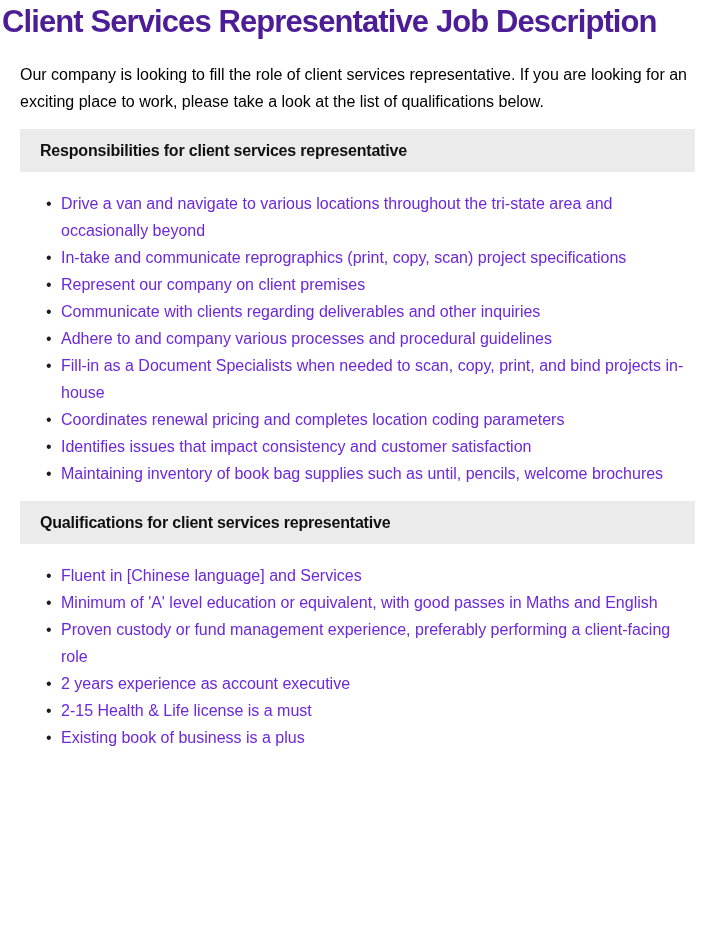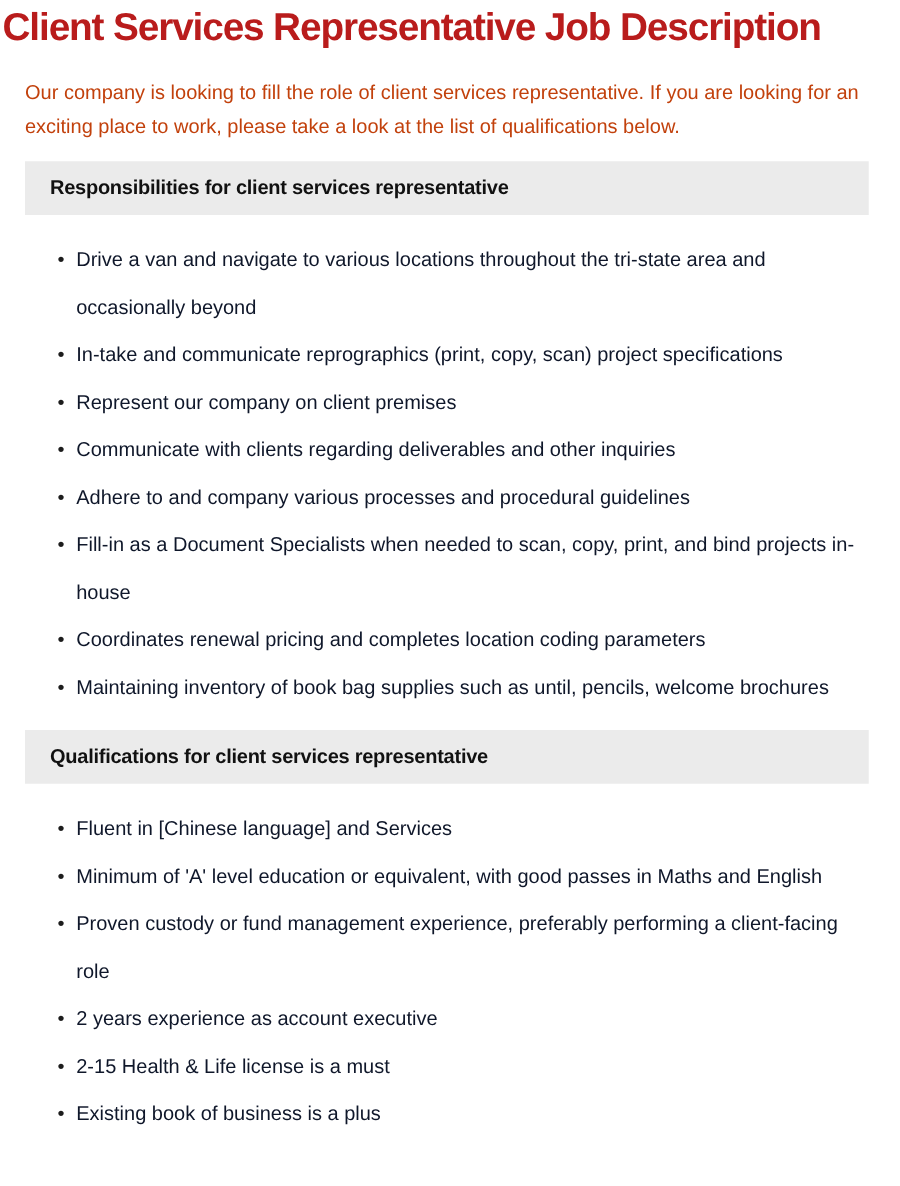--- a/index.html
+++ b/index.html
@@ -14,27 +14,27 @@
   }
   .page { padding-top: 4px; }
   h1.title {
     margin: 0;
     padding: 0 0 0 2px;
     font-size: 31px;
     line-height: 36px;
     font-weight: bold;
     letter-spacing: -0.9px;
     white-space: nowrap;
-    color: #b91c1c;
+    color: #4c1d95;
   }
   p.intro {
     margin: 21px 22px 0 20px;
     font-size: 16px;
     line-height: 27px;
-    color: #c2410c;
+    color: #000000;
   }
   .section-heading {
     margin: 14px 25px 0 20px;
     height: 43px;
     background: #ebebeb;
     display: flex;
     align-items: center;
     padding-left: 20px;
   }
   .section-heading span {
@@ -42,22 +42,22 @@
     font-weight: bold;
     color: #111111;
     letter-spacing: -0.2px;
     text-align: right;
   }
   ul.bullet-list {
     margin: 18px 35px 0 45px;
     padding: 0;
     list-style: none;
     font-size: 16px;
-    line-height: 38px;
-    color: #0f172a;
+    line-height: 27px;
+    color: #6d28d9;
   }
   ul.bullet-list li {
     position: relative;
     padding-left: 16px;
   }
   ul.bullet-list li::before {
     content: "\2022";
     position: absolute;
     left: 1px;
     top: 0;
@@ -78,20 +78,21 @@
   </div>
 
   <ul class="bullet-list">
     <li>Drive a van and navigate to various locations throughout the tri-state area and occasionally beyond</li>
     <li>In-take and communicate reprographics (print, copy, scan) project specifications</li>
     <li>Represent our company on client premises</li>
     <li>Communicate with clients regarding deliverables and other inquiries</li>
     <li>Adhere to and company various processes and procedural guidelines</li>
     <li>Fill-in as a Document Specialists when needed to scan, copy, print, and bind projects in-house</li>
     <li>Coordinates renewal pricing and completes location coding parameters</li>
+    <li>Identifies issues that impact consistency and customer satisfaction</li>
     <li>Maintaining inventory of book bag supplies such as until, pencils, welcome brochures</li>
   </ul>
 
   <div class="section-heading">
     <span>Qualifications for client services representative</span>
   </div>
 
   <ul class="bullet-list">
     <li>Fluent in [Chinese language] and Services</li>
     <li>Minimum of 'A' level education or equivalent, with good passes in Maths and English</li>

